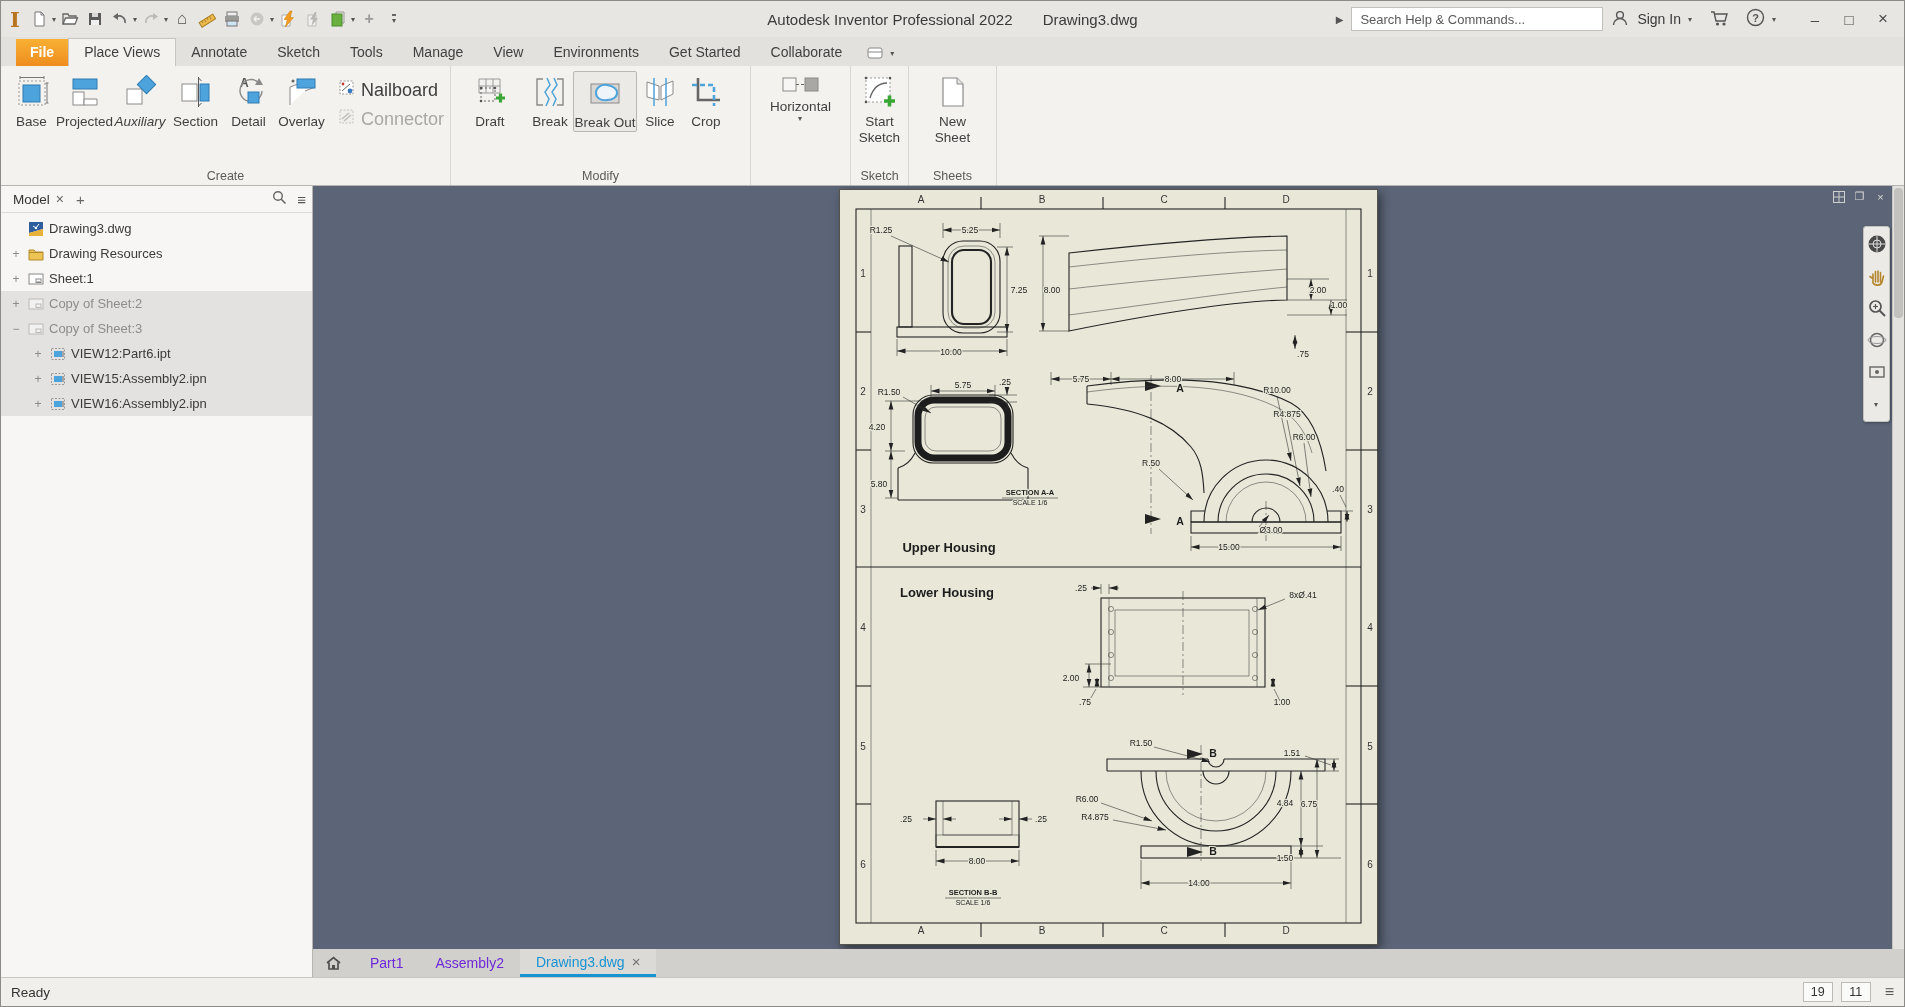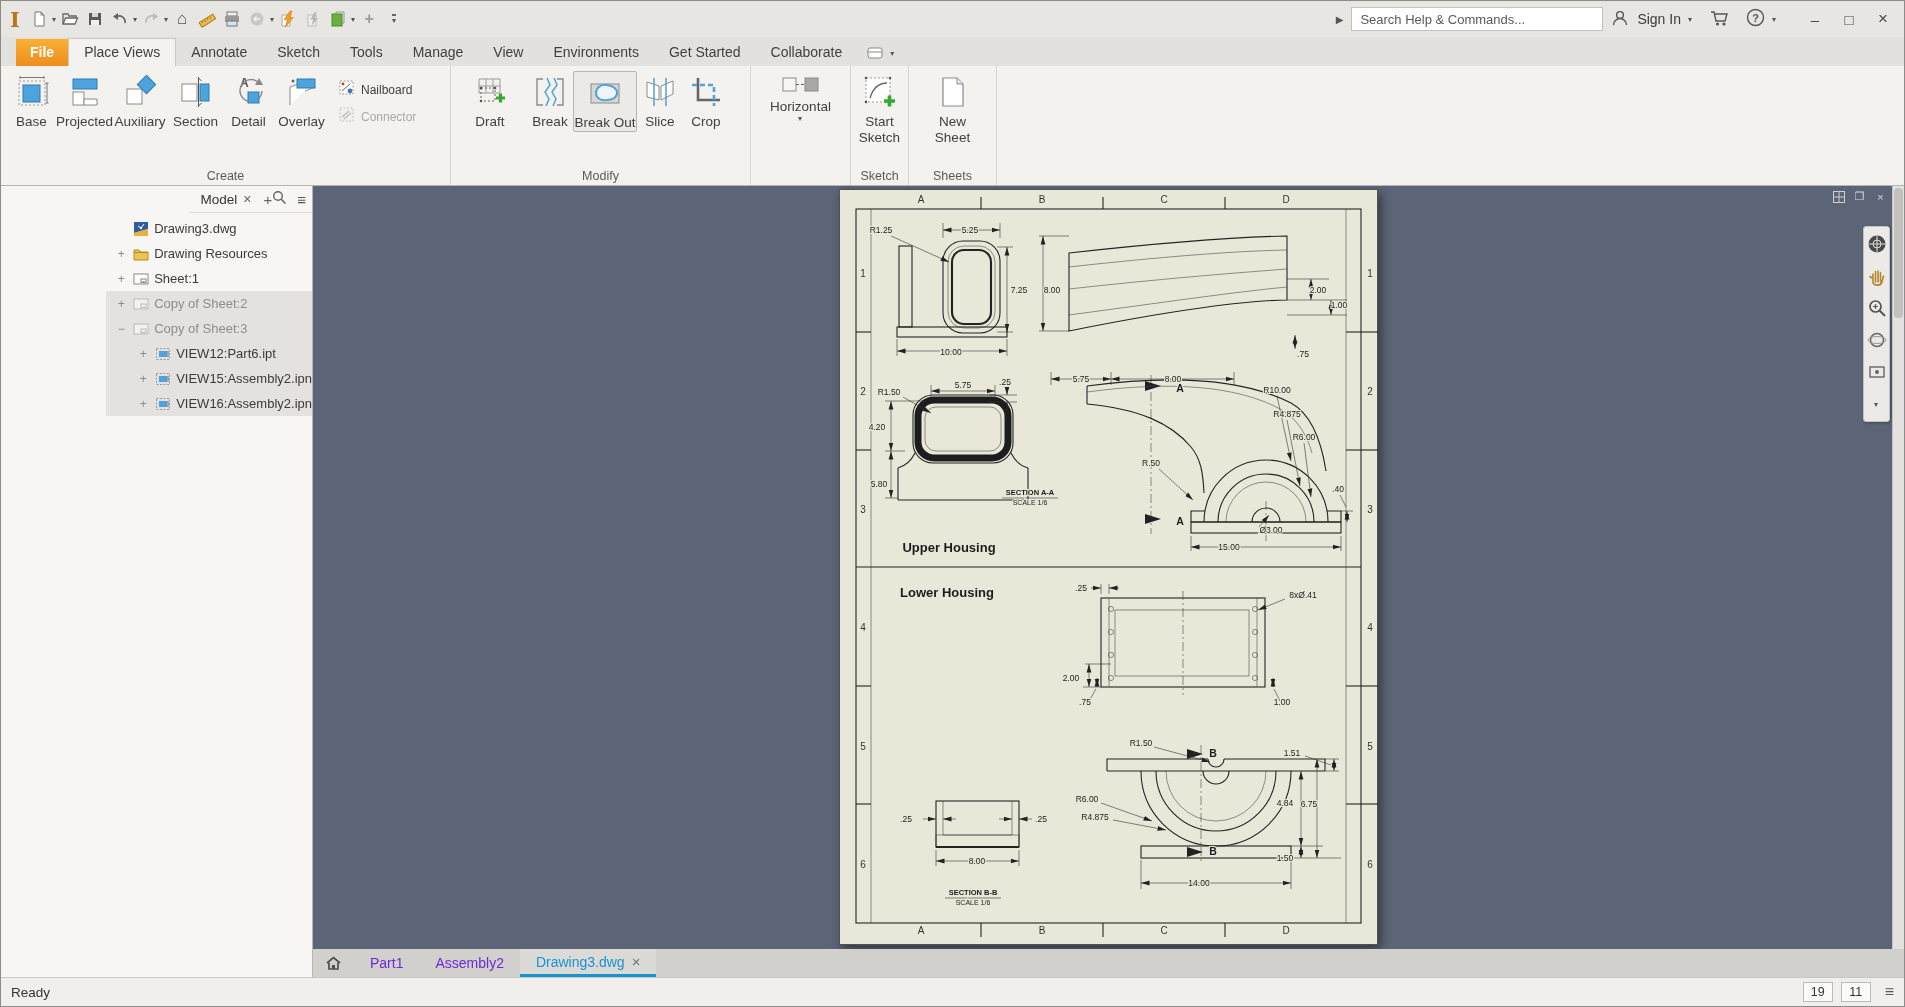--- a/index.html
+++ b/index.html
@@ -31,28 +31,28 @@
 
   
   .ribbon { height:120px; background:#f4f2ee; border-bottom:1px solid #b7b5b1; position:relative; flex:0 0 auto; }
   .rpanel { position:absolute; top:0; height:119px; border-right:1px solid #d8d6d2; }
   .plabel { position:absolute; bottom:2px; left:0; right:0; text-align:center; font-size:12.5px; color:#5a5a58; }
   .bigrow { display:flex; align-items:flex-start; padding-top:5px; }
   .bigbtn { width:53px; display:flex; flex-direction:column; align-items:center; font-size:13.5px; color:#3f3f3f; padding-top:2px; }
   .bigbtn .bicon { width:36px; height:38px; display:flex; align-items:center; justify-content:center; }
   .bigbtn .blabel { margin-top:3px; text-align:center; line-height:1.15; }
   .smallcol { display:flex; flex-direction:column; gap:6px; padding:8px 0 0 10px; }
-  .smallbtn { display:flex; align-items:center; gap:5px; font-size:12px; color:#3f3f3f; }
+  .smallbtn { display:flex; align-items:center; gap:5px; font-size:18px; color:#3f3f3f; }
   .smallbtn.disabled { color:#aaa8a4; }
   .pressed { border:1px solid #b9b7b3; background:#eceae6; border-radius:2px; }
   .medbtn { display:flex; flex-direction:column; align-items:center; font-size:13.5px; color:#3f3f3f; padding-top:8px; }
 
   
   .main { flex:1 1 auto; display:flex; position:relative; height:765px; }
-  .browser { width:312px; background:#f7f6f4; border-right:1px solid #b7b5b1; display:flex; flex-direction:column;align-items:flex-end; }
+  .browser { width:312px; background:#f7f6f4; border-right:1px solid #b7b5b1; display:flex; flex-direction:column; }
   .bheader { height:27px; display:flex; align-items:center; padding:0 6px; border-bottom:1px solid #dddbd7; }
   .btab { display:flex; align-items:center; gap:6px; padding:4px 6px; font-size:13.5px; color:#333; }
   .bclose { color:#666; font-size:14px; }
   .bplus { color:#666; font-size:15px; margin-left:6px; }
   .bh-right { margin-left:auto; display:flex; align-items:center; gap:10px; }
   .tree { padding-top:3px; font-size:13px; color:#3a3a3a; }
   .trow { height:25px; display:flex; align-items:center; gap:4px; }
   .trow.hl { background:#e3e2e0; }
   .trow.dimtxt .tlabel { color:#8f8d8a; }
   .exp { width:14px; text-align:center; color:#8a8a8a; font-size:12px; flex:0 0 auto; }
@@ -187,20 +187,24 @@
         </span>
       <span class="caret">▾</span>
       <span class="qbtn">
           <span style="font-size:16px;font-weight:bold;color:#9a9a9a;">+</span>
         </span>
       <span class="qbtn">
           <span style="border-top:2px solid #666;padding-top:0px;font-size:8px;color:#555;">▾</span>
         </span>
     </div>
 
+    <div class="title-center">
+      <span class="app">Autodesk Inventor Professional 2022</span>
+      <span class="doc">Drawing3.dwg</span>
+    </div>
 
     <div class="title-right">
       <span style="font-size:10px;color:#555;">▶</span>
       <input class="search-box" type="text" placeholder="Search Help &amp; Commands..." style="">
       <span><svg width="18" height="18">
             <circle cx="9" cy="6" r="3.4" fill="none" stroke="#555" stroke-width="1.4"></circle>
             <path d="M2.5,16 a6.5,6.5 0 0 1 13,0" fill="none" stroke="#555" stroke-width="1.4"></path>
           </svg></span>
       <span class="tbtxt">Sign In</span>
       <span class="caret">▾</span>
@@ -260,21 +264,21 @@
         <div class="bigbtn">
           <span class="bicon">
               <svg width="34" height="34">
                 <rect x="5" y="4" width="24" height="10" fill="#4da3dc" stroke="#2e7bb0"></rect>
                 <rect x="5" y="17" width="11" height="13" fill="#fff" stroke="#8a8a8a"></rect>
                 <path d="M16,24 h13 v6 h-13 z" fill="#fff" stroke="#8a8a8a"></path>
               </svg>
             </span>
           <span class="blabel">Projected</span>
         </div>
-        <div class="bigbtn" style="width:58px;">
+        <div class="bigbtn" style="width:58px;font-style:italic;">
           <span class="bicon">
               <svg width="34" height="34">
                 <rect x="4" y="14" width="15" height="15" fill="#fff" stroke="#8a8a8a"></rect>
                 <rect x="17" y="3" width="13" height="13" fill="#4da3dc" stroke="#2e7bb0" transform="rotate(45 23.5 9.5)"></rect>
               </svg>
             </span>
           <span class="blabel">Auxiliary</span>
         </div>
         <div class="bigbtn">
           <span class="bicon">

